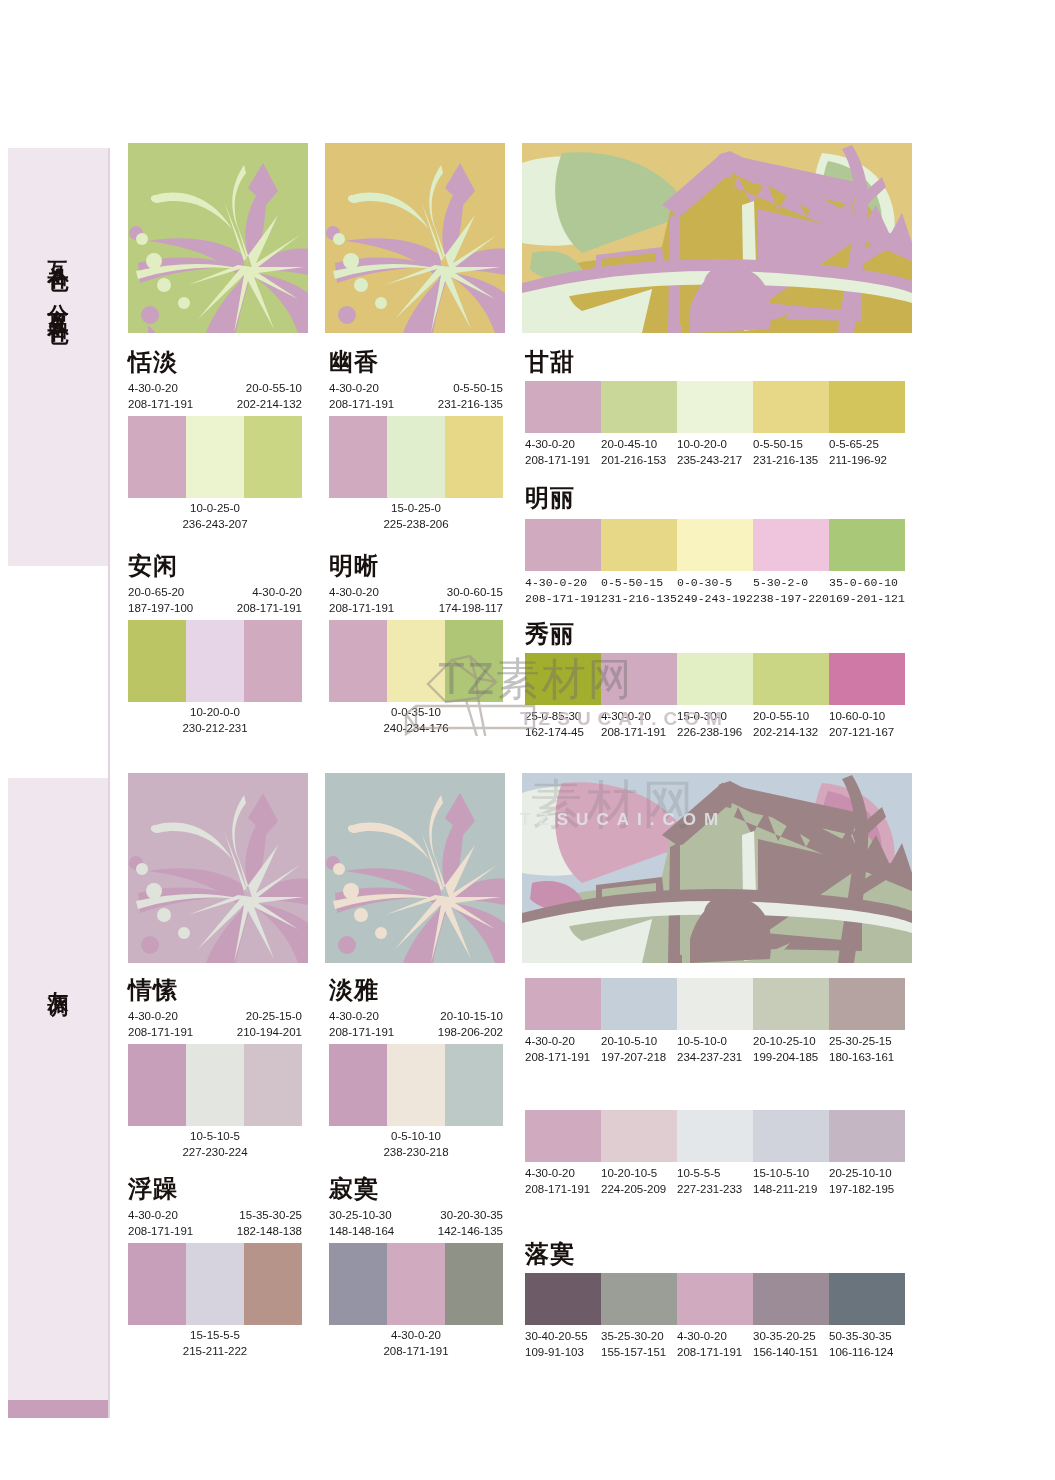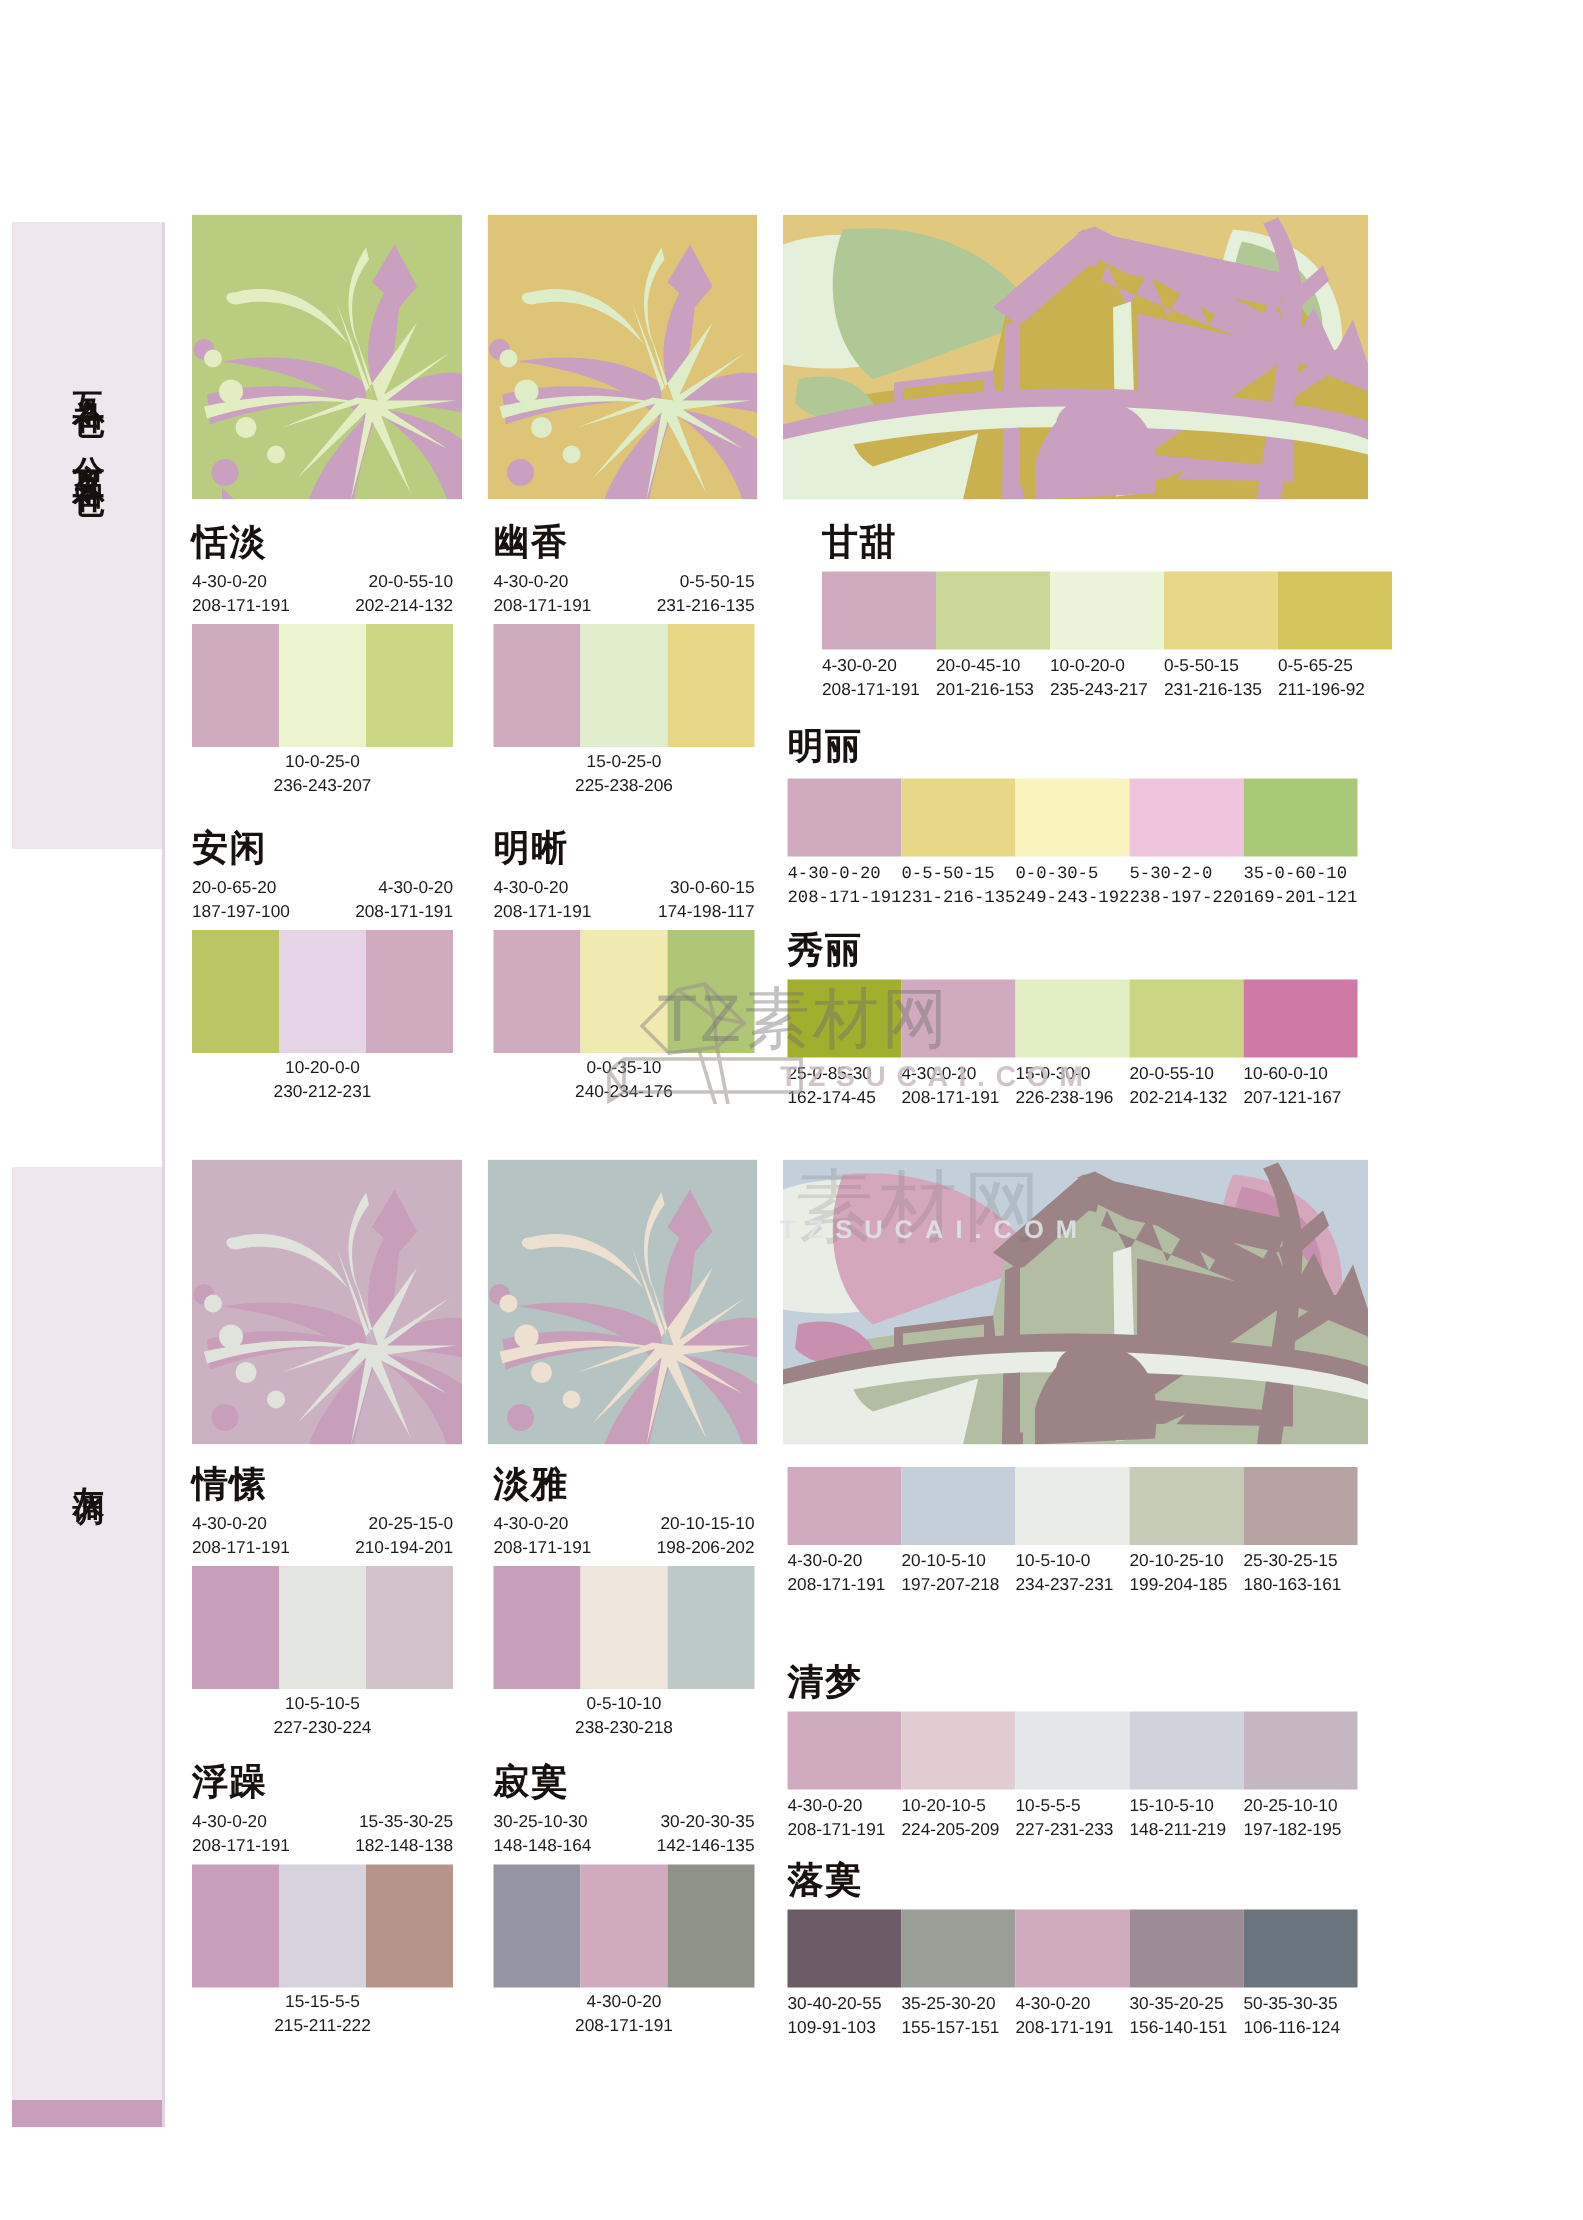--- a/index.html
+++ b/index.html
@@ -300,21 +300,21 @@
         <div style="background:#f0eab0"></div>
         <div style="background:#aec675"></div>
       </div>
       <div class="s3-bottom">
         <div>0-0-35-10</div>
         <div>240-234-176</div>
       </div>
     </div>
   </div>
 
-  <div class="grp" style="top:350px;left:397px;margin-left:23px;">
+  <div class="grp" style="top:350px;left:397px;">
     <div class="grp-title">甘甜</div>
     <div class="s5">
       <div class="s5-bars">
         <div style="background:#d0abbf"></div>
         <div style="background:#c9d899"></div>
         <div style="background:#ebf3d9"></div>
         <div style="background:#e7d887"></div>
         <div style="background:#d3c45c"></div>
       </div>
       <div class="s5-caps">
@@ -631,21 +631,20 @@
         </div>
         <div>
           <div>25-30-25-15</div>
           <div>180-163-161</div>
         </div>
       </div>
     </div>
   </div>
 
   <div class="grp" style="top:1110px;left:397px;">
-    <div class="grp-title">清梦</div>
     <div class="s5">
       <div class="s5-bars">
         <div style="background:#d0abbf"></div>
         <div style="background:#e0cdd1"></div>
         <div style="background:#e3e7e9"></div>
         <div style="background:#d0d3db"></div>
         <div style="background:#c5b6c3"></div>
       </div>
       <div class="s5-caps">
         <div>

